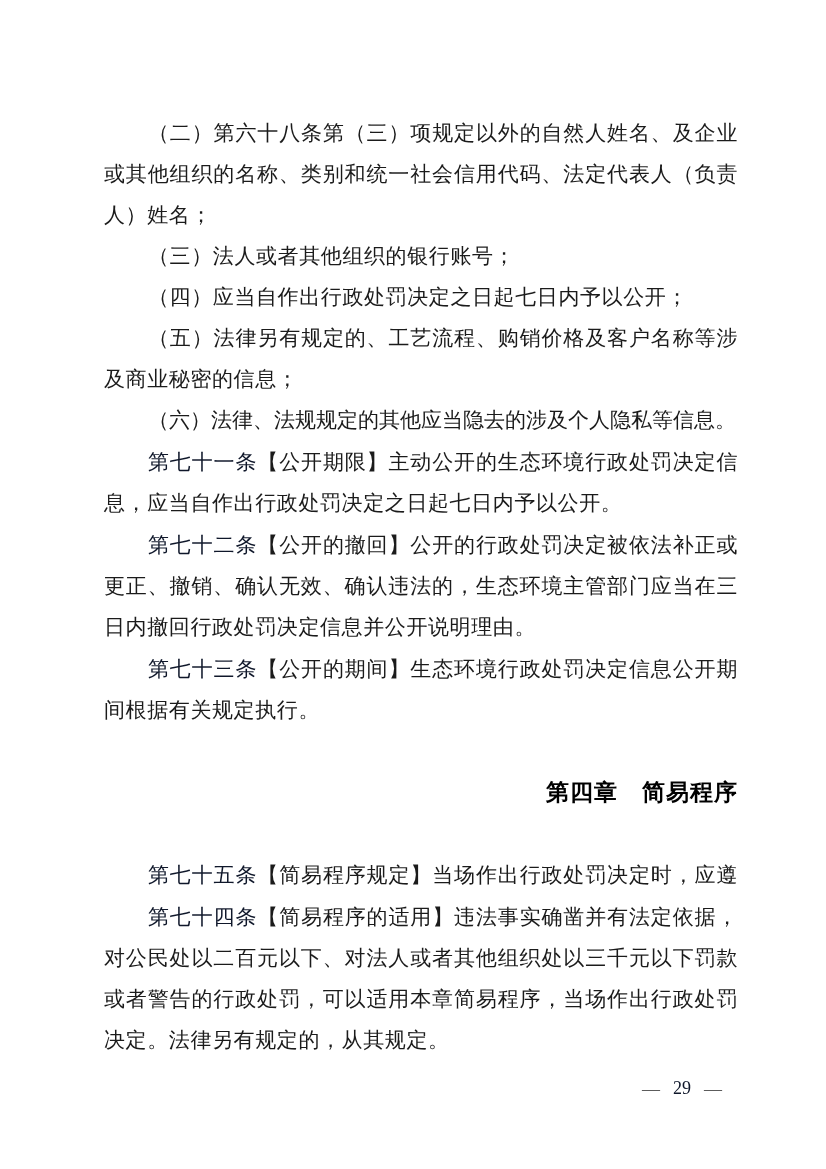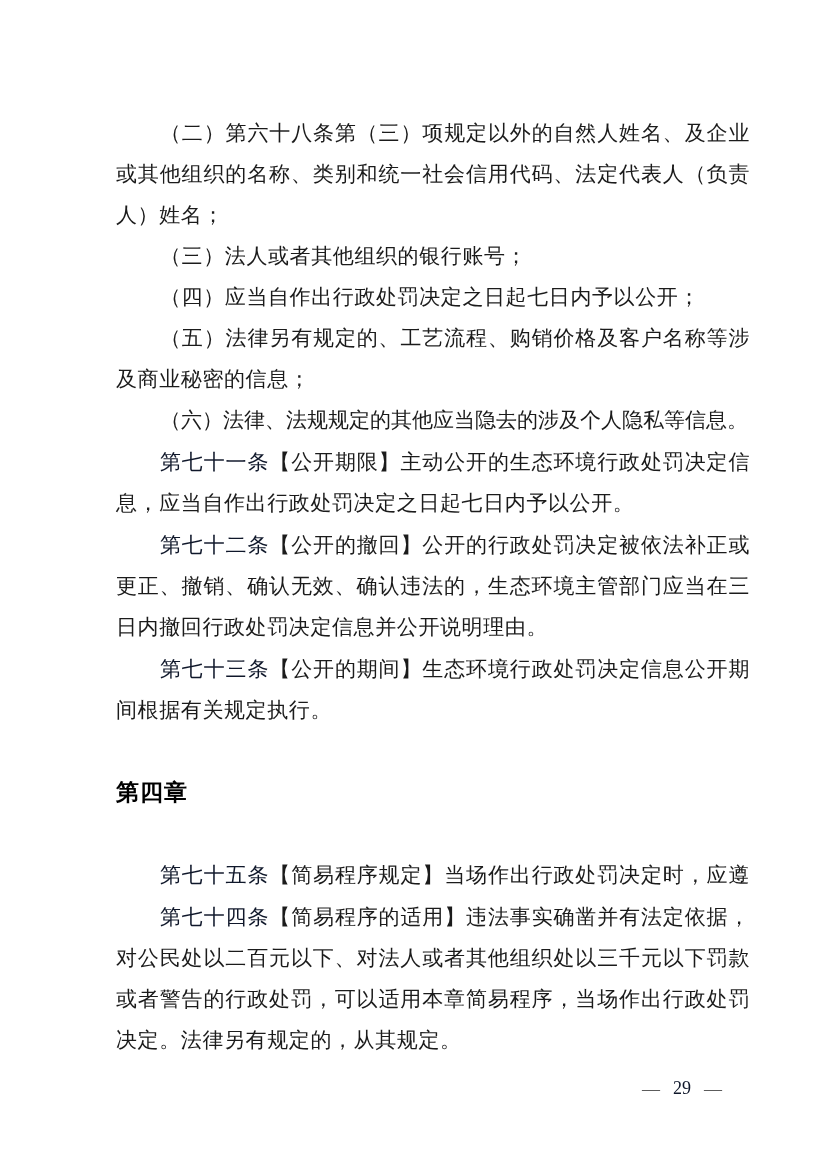--- a/index.html
+++ b/index.html
@@ -11,21 +11,21 @@
     position: relative;
     width: 826px;
     height: 1169px;
     background: #ffffff;
     overflow: hidden;
     font-family: "Liberation Serif", "DejaVu Serif", serif;
     color: #1b1b1b;
   }
   .content {
     position: absolute;
-    left: 116px;
+    left: 104px;
     top: 113px;
     width: 634px;
   }
   p.para {
     margin: 0;
     font-size: 21px;
     line-height: 41px;
     letter-spacing: 0.6px;
     text-align: justify;
     text-justify: inter-character;
@@ -38,21 +38,21 @@
   p.para.justify-last {
     text-align-last: justify;
   }
   .art-no {
     font-family: "Liberation Sans", "DejaVu Sans", sans-serif;
     font-weight: 400;
     color: #0f172a;
   }
   .chapter {
     display: flex;
-    justify-content: flex-start;
+    justify-content: flex-end;
     align-items: center;
     gap: 24px;
     margin: 41px 0;
     line-height: 41px;
     font-family: "Liberation Sans", "DejaVu Sans", sans-serif;
     font-weight: 700;
     font-size: 23px;
     letter-spacing: 1px;
     color: #000000;
   }
@@ -91,20 +91,21 @@
     <p class="para tight"><span>（六）法律、法规规定的其他应当隐去的涉及个人隐私等信息。</span></p>
 
     <p class="para"><span class="art-no">第七十一条</span><span class="art-title">【公开期限】</span><span>主动公开的生态环境行政处罚决定信息，应当自作出行政处罚决定之日起七日内予以公开。</span></p>
 
     <p class="para"><span class="art-no">第七十二条</span><span class="art-title">【公开的撤回】</span><span>公开的行政处罚决定被依法补正或更正、撤销、确认无效、确认违法的，生态环境主管部门应当在三日内撤回行政处罚决定信息并公开说明理由。</span></p>
 
     <p class="para"><span class="art-no">第七十三条</span><span class="art-title">【公开的期间】</span><span>生态环境行政处罚决定信息公开期间根据有关规定执行。</span></p>
 
     <div class="chapter">
       <span>第四章</span>
+      <span>简易程序</span>
     </div>
 
     <p class="para justify-last"><span class="art-no">第七十五条</span><span class="art-title">【简易程序规定】</span><span>当场作出行政处罚决定时，应遵</span></p>
 
     <p class="para"><span class="art-no">第七十四条</span><span class="art-title">【简易程序的适用】</span><span>违法事实确凿并有法定依据，对公民处以二百元以下、对法人或者其他组织处以三千元以下罚款或者警告的行政处罚，可以适用本章简易程序，当场作出行政处罚决定。法律另有规定的，从其规定。</span></p>
 
   </div>
 
   <div class="footer">
     <span class="dash">—</span>

